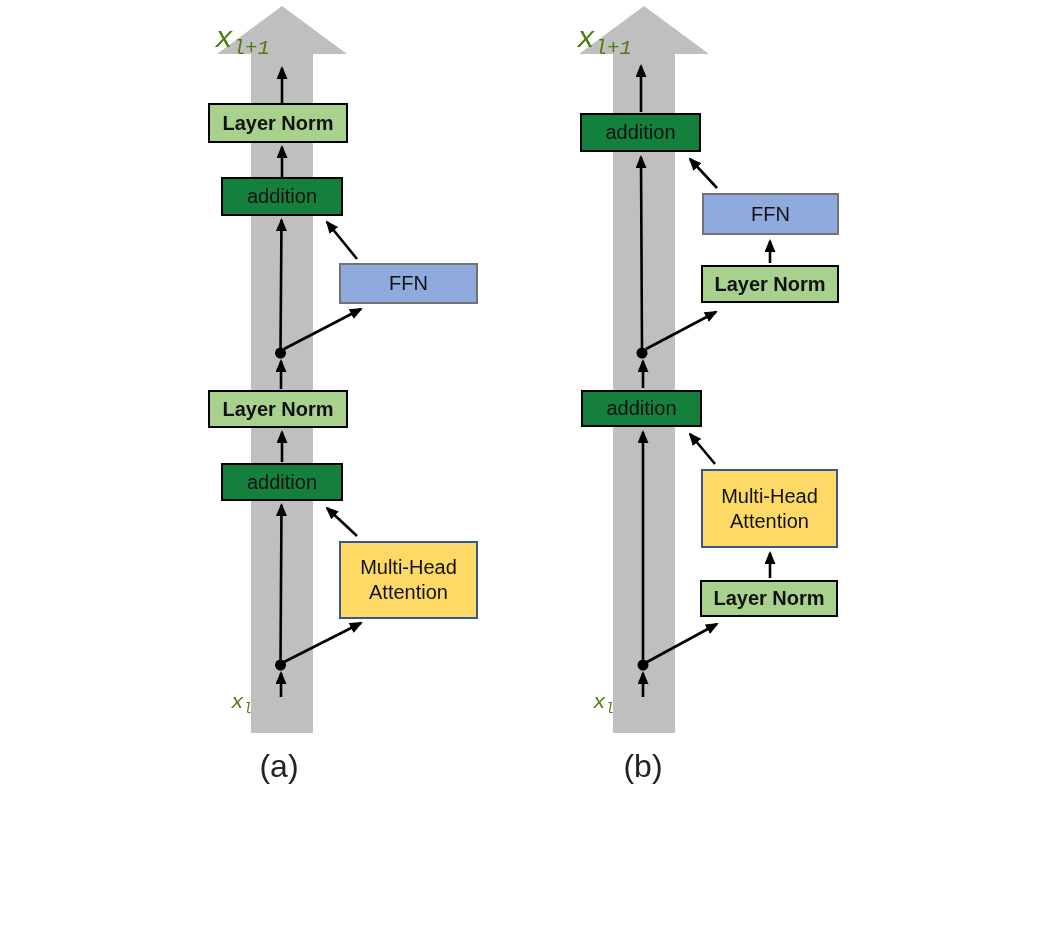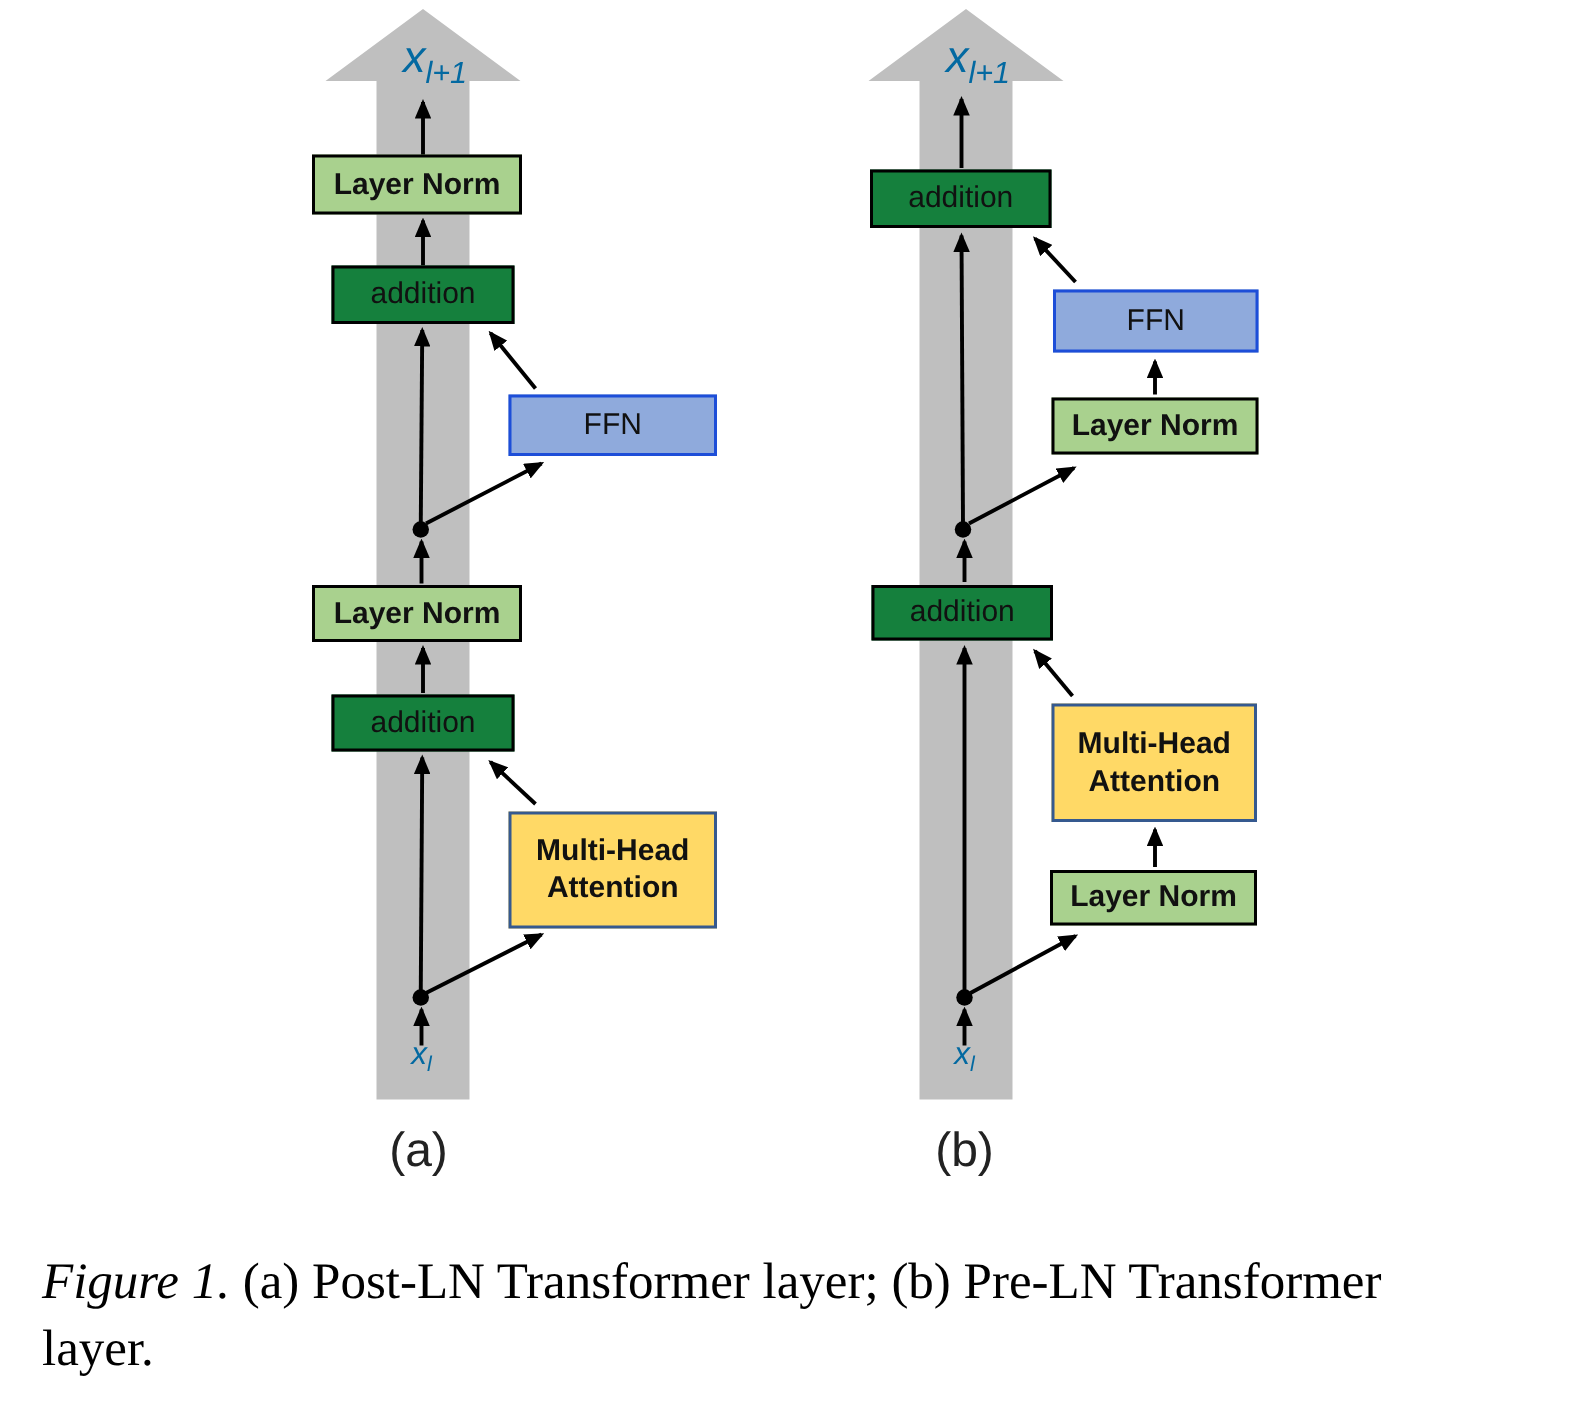--- a/index.html
+++ b/index.html
@@ -4,25 +4,25 @@
 <style>
   html,body{margin:0;padding:0;background:#ffffff;}
   #stage{position:relative;width:1046px;height:936px;background:#ffffff;overflow:hidden;
          font-family:"Liberation Sans",sans-serif;}
   #arrow-layer{position:absolute;left:0;top:0;width:1046px;height:810px;}
 
   .box{position:absolute;display:flex;align-items:center;justify-content:center;
        text-align:center;font-size:20px;line-height:25px;color:#111;box-sizing:border-box;}
   .green{background:#a9d18e;border:2.5px solid #000000;font-weight:bold;}
   .white{background:#15803d;border:2.5px solid #000000;}
-  .blue{background:#8faadc;border:2px solid #1d4ed8;}
-  .yellow{background:#ffd966;border:2px solid #35598f;font-weight:bold;}
+  .blue{background:#8faadc;border:2px solid #737373;}
+  .yellow{background:#ffd966;border:2px solid #35598f;}
 
-  .varlabel{position:absolute;text-align:center;font-family:Liberation Sans, sans-serif;
-            font-style:italic;color:#0369a1;}
+  .varlabel{position:absolute;font-family:Liberation Mono, monospace;
+            font-style:italic;color:#4d7c0f;}
   .out-label{font-size:30px;}
   .in-label{font-size:21px;}
   .varlabel sub{font-size:0.68em;}
 
   .sub-caption{position:absolute;font-size:32px;color:#222;text-align:center;
                font-family:"Liberation Sans",sans-serif;}
 
   #figure-caption{position:absolute;left:28px;top:832px;width:1000px;
                   font-family:"Liberation Serif",serif;font-size:34px;line-height:45px;color:#000;}
   #figure-caption .cap-prefix{font-style:italic;}
@@ -117,15 +117,14 @@
   <div class="box blue" id="b-ffn">FFN</div>
   <div class="box green" id="b-ln-top">Layer Norm</div>
   <div class="box white" id="b-add-bot">addition</div>
   <div class="box yellow" id="b-mha">Multi-Head Attention</div>
   <div class="box green" id="b-ln-bot">Layer Norm</div>
 
   <div class="varlabel in-label" id="b-in"><span>x</span><sub>l</sub></div>
 
   <div class="sub-caption" id="b-cap">(b)</div>
 
-  <div id="figure-caption"><span class="cap-prefix">Figure 1.</span><span> (a) Post-LN Transformer layer; (b) Pre-LN Transformer</span><br><span>layer.</span></div>
 
 </div>
 
 </body></html>

